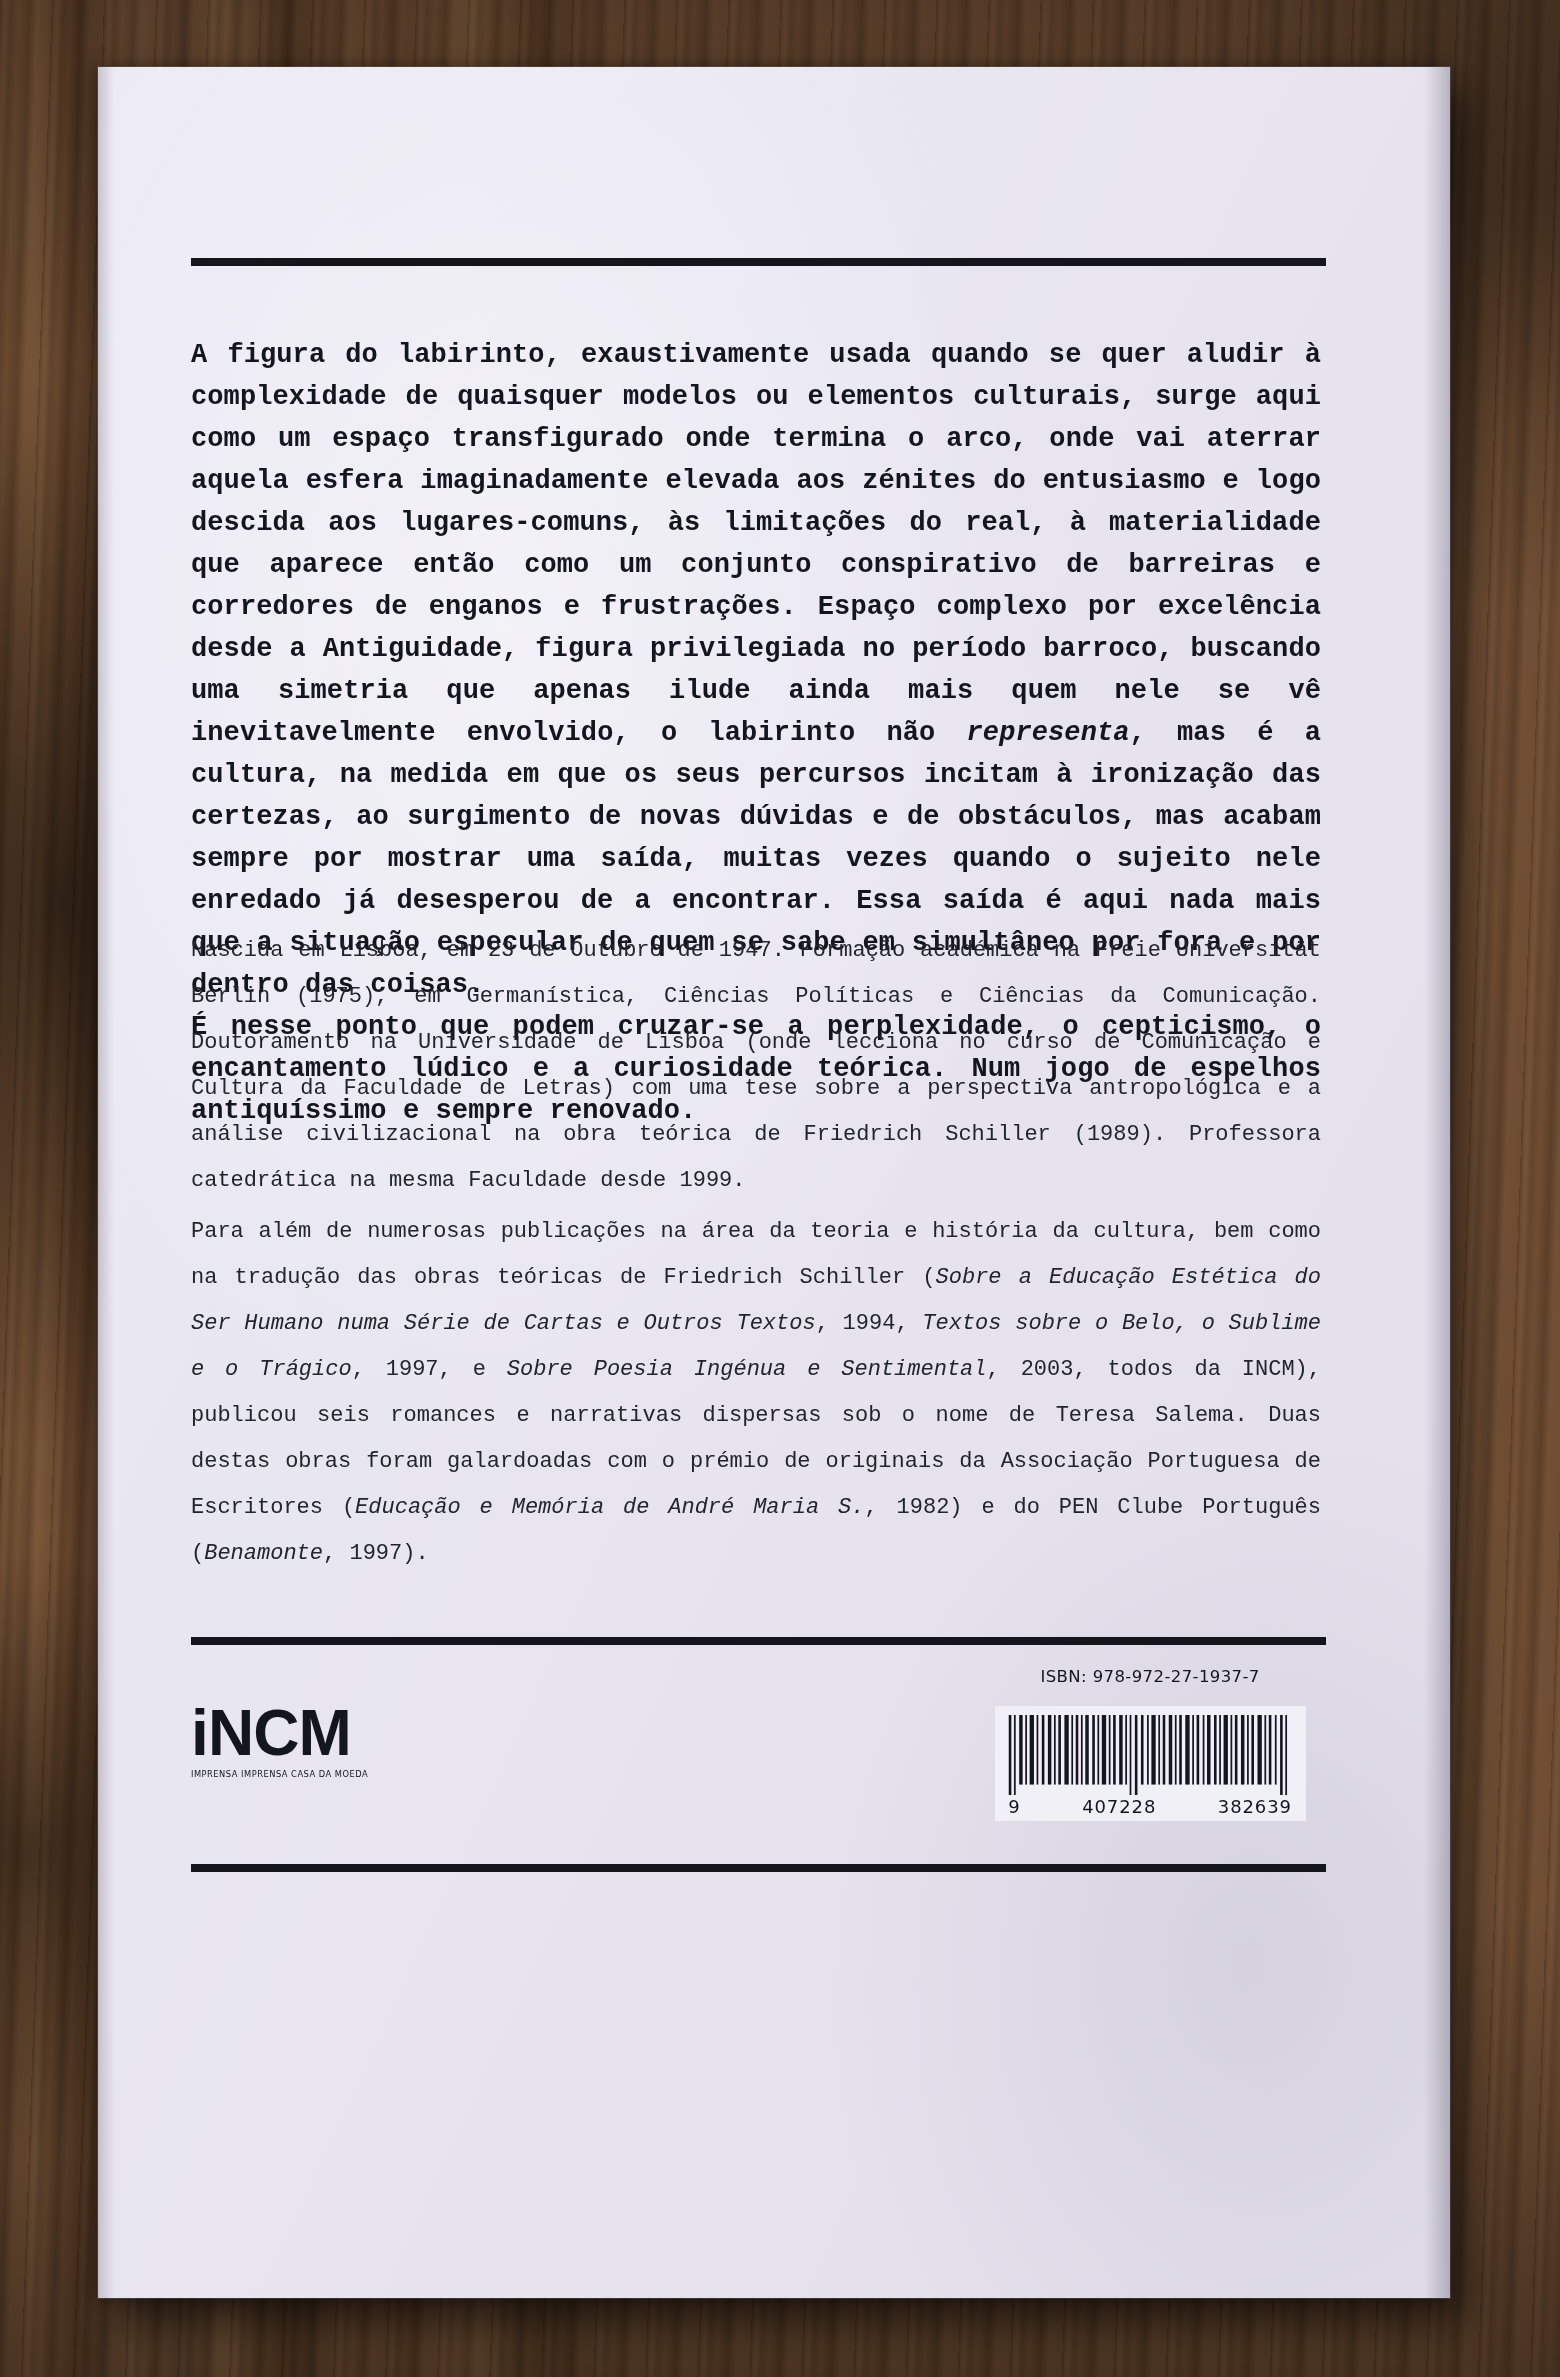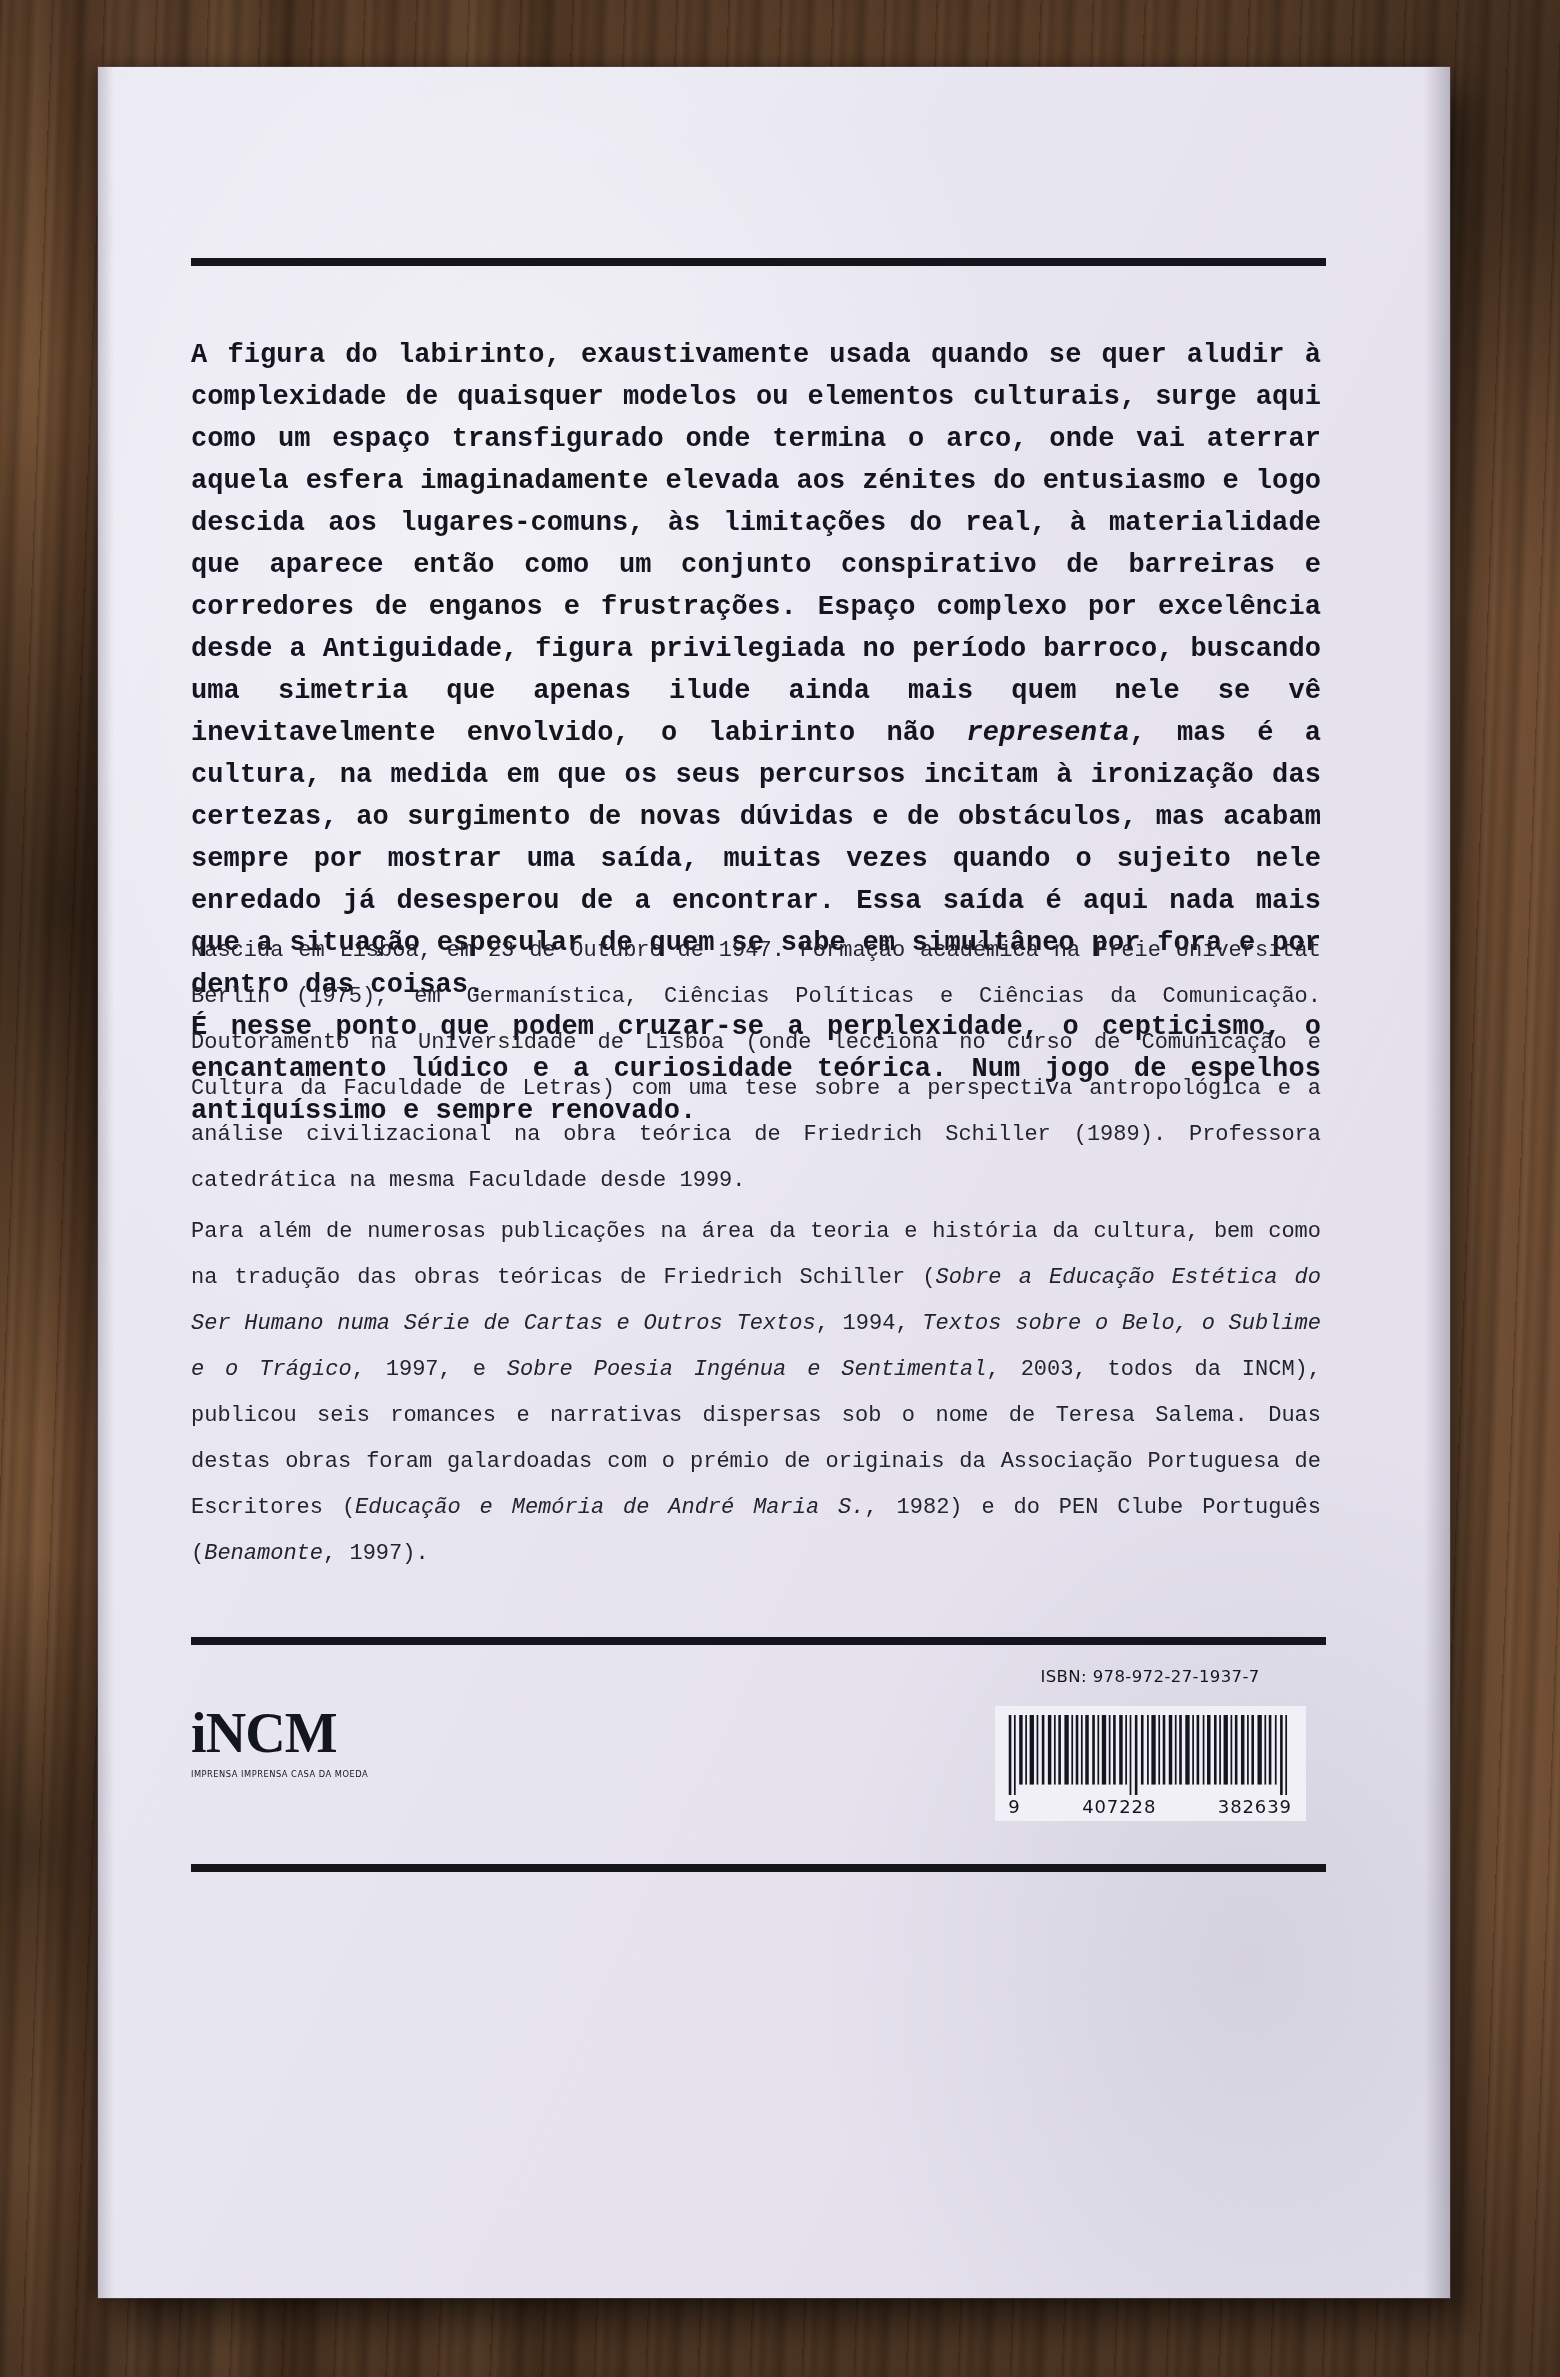--- a/index.html
+++ b/index.html
@@ -139,23 +139,23 @@
 
   
   .logo {
     position: absolute;
     left: 0px;
     top: 1635px;
     width: 261px;
     color: #14161f;
   }
   .logo-word {
-    font-family: Liberation Serif, serif;
+    font-family: Liberation Sans, sans-serif;
     font-weight: bold;
-    font-size: 56px;
+    font-size: 64px;
     letter-spacing: -0.9px;
     line-height: 63px;
     color: #14161f;
   }
   .logo-sub {
     font-family: "DejaVu Sans", sans-serif;
     font-size: 8.3px;
     letter-spacing: 0.5px;
     color: #14161f;
     margin-top: 3.5px;

